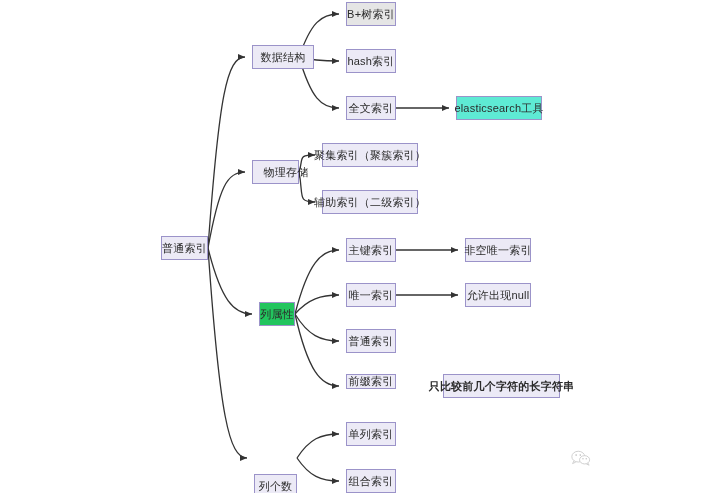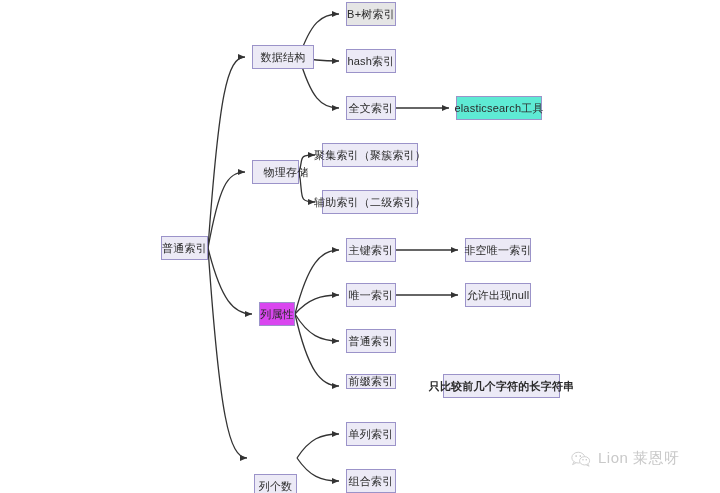--- a/index.html
+++ b/index.html
@@ -112,21 +112,21 @@
       </div>
       <div class="node" style="left: 252px; top: 160px; width: 47px; height: 24px; background: rgb(236, 234, 246); border-color: rgb(155, 147, 201); padding-left: 21px;">
         <span>物理存储</span>
       </div>
       <div class="node" style="left: 322px; top: 143px; width: 96px; height: 24px; background: rgb(236, 234, 246); border-color: rgb(155, 147, 201);">
         <span>聚集索引（聚簇索引）</span>
       </div>
       <div class="node" style="left: 322px; top: 190px; width: 96px; height: 24px; background: rgb(236, 234, 246); border-color: rgb(155, 147, 201);">
         <span>辅助索引（二级索引）</span>
       </div>
-      <div class="node" style="left: 259px; top: 302px; width: 36px; height: 24px; background: #d946ef; border-color: rgb(155, 147, 201); text-align: center;">
+      <div class="node" style="left: 259px; top: 302px; width: 36px; height: 24px; background: #22c55e; border-color: rgb(155, 147, 201); text-align: center;">
         <span>列属性</span>
       </div>
       <div class="node" style="left: 346px; top: 238px; width: 50px; height: 24px; background: rgb(236, 234, 246); border-color: rgb(155, 147, 201); align-items: center;">
         <span>主键索引</span>
       </div>
       <div class="node" style="left: 465px; top: 238px; width: 66px; height: 24px; background: rgb(236, 234, 246); border-color: rgb(155, 147, 201);">
         <span>非空唯一索引</span>
       </div>
       <div class="node" style="left: 346px; top: 283px; width: 50px; height: 24px; background: rgb(236, 234, 246); border-color: rgb(155, 147, 201);">
         <span>唯一索引</span>
@@ -158,16 +158,15 @@
     <svg class="wm-logo" viewBox="0 0 24 20">
       <ellipse cx="9" cy="8.5" rx="7.2" ry="6" fill="none" stroke="#cfcfcf" stroke-width="1.1"></ellipse>
       <path d="M4.2 13.2 L2.6 16.2 L6.2 14.6" fill="none" stroke="#cfcfcf" stroke-width="1.1"></path>
       <circle cx="6.6" cy="6.8" r="0.9" fill="#bdbdbd"></circle>
       <circle cx="11.2" cy="6.8" r="0.9" fill="#bdbdbd"></circle>
       <ellipse cx="16" cy="12" rx="5.6" ry="4.6" fill="#ffffff" stroke="#cfcfcf" stroke-width="1.1"></ellipse>
       <path d="M19.6 15.6 L21 18 L17.9 16.6" fill="none" stroke="#cfcfcf" stroke-width="1.1"></path>
       <circle cx="14.2" cy="10.8" r="0.75" fill="#bdbdbd"></circle>
       <circle cx="17.8" cy="10.8" r="0.75" fill="#bdbdbd"></circle>
     </svg>
-    <span class="wm-text">Lion 莱恩呀</span>
   </div>
 
 </div>
 
 </body></html>

